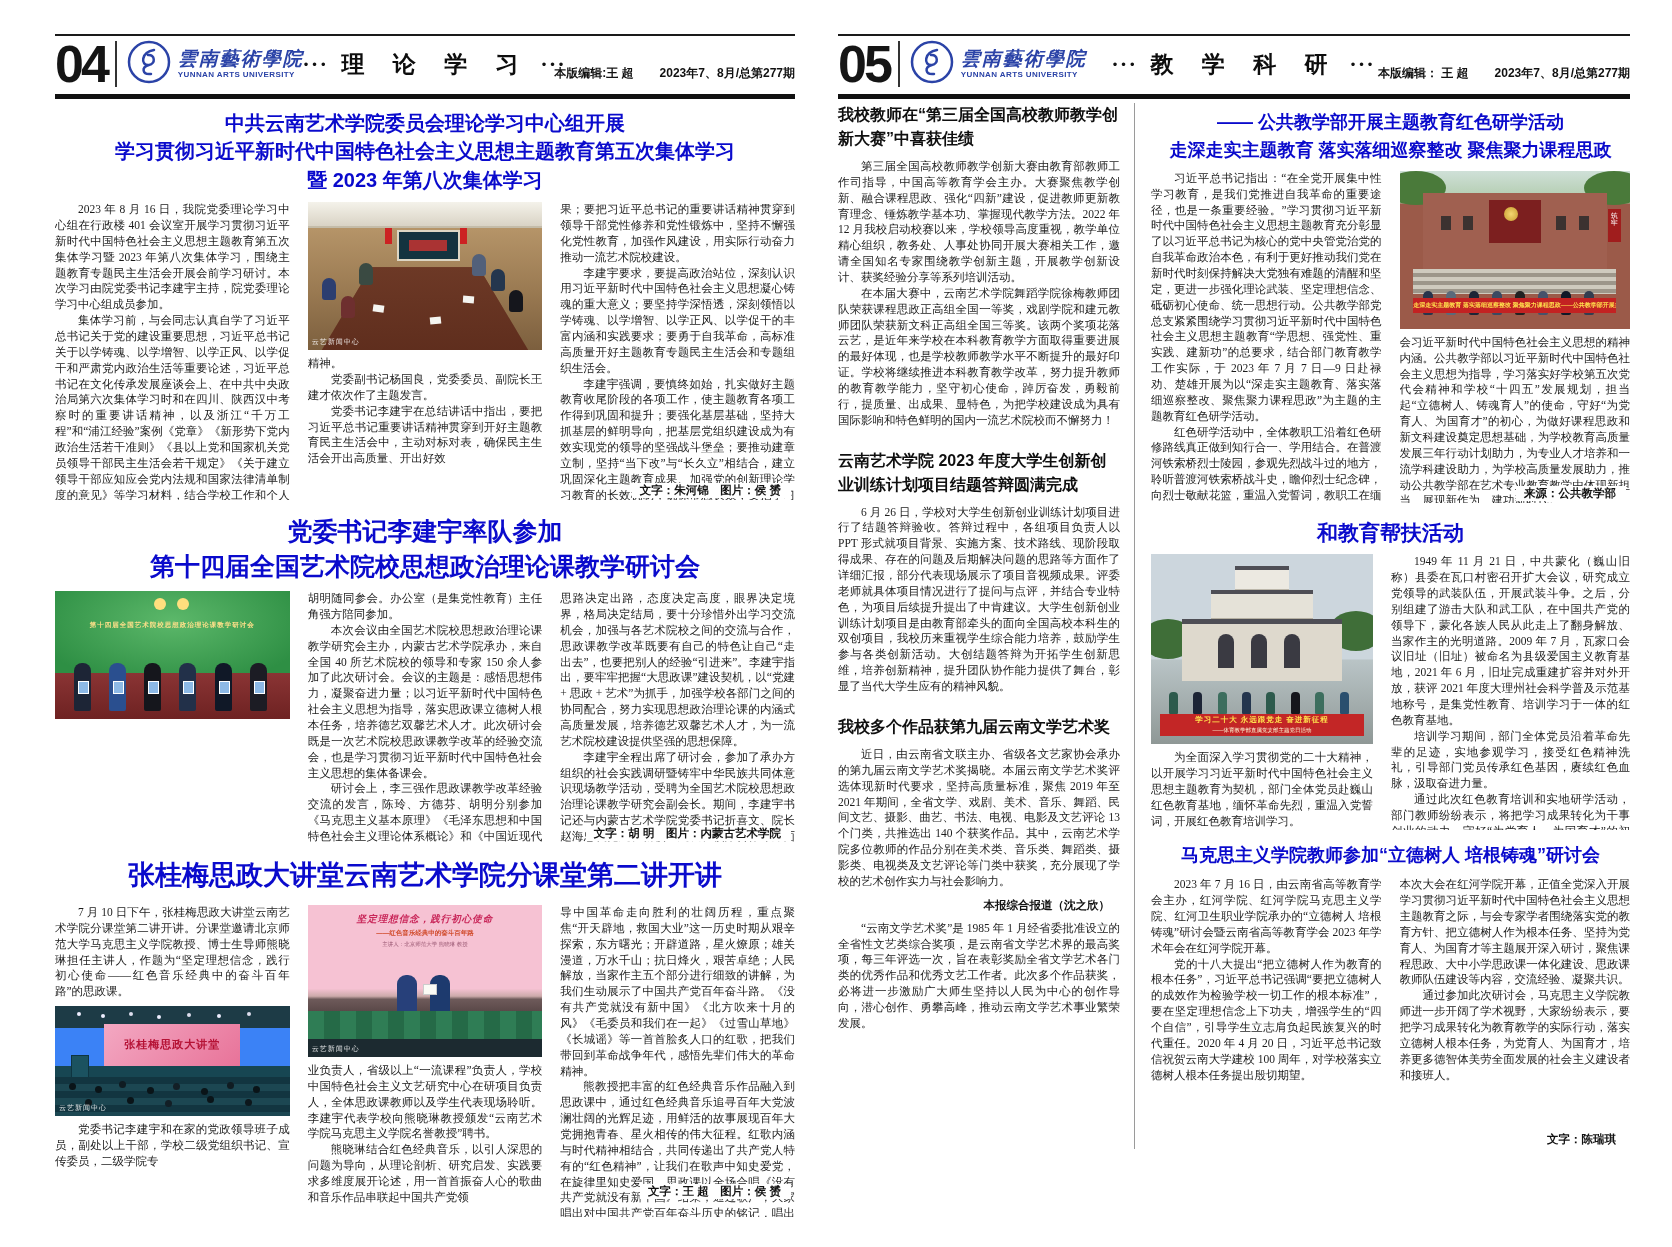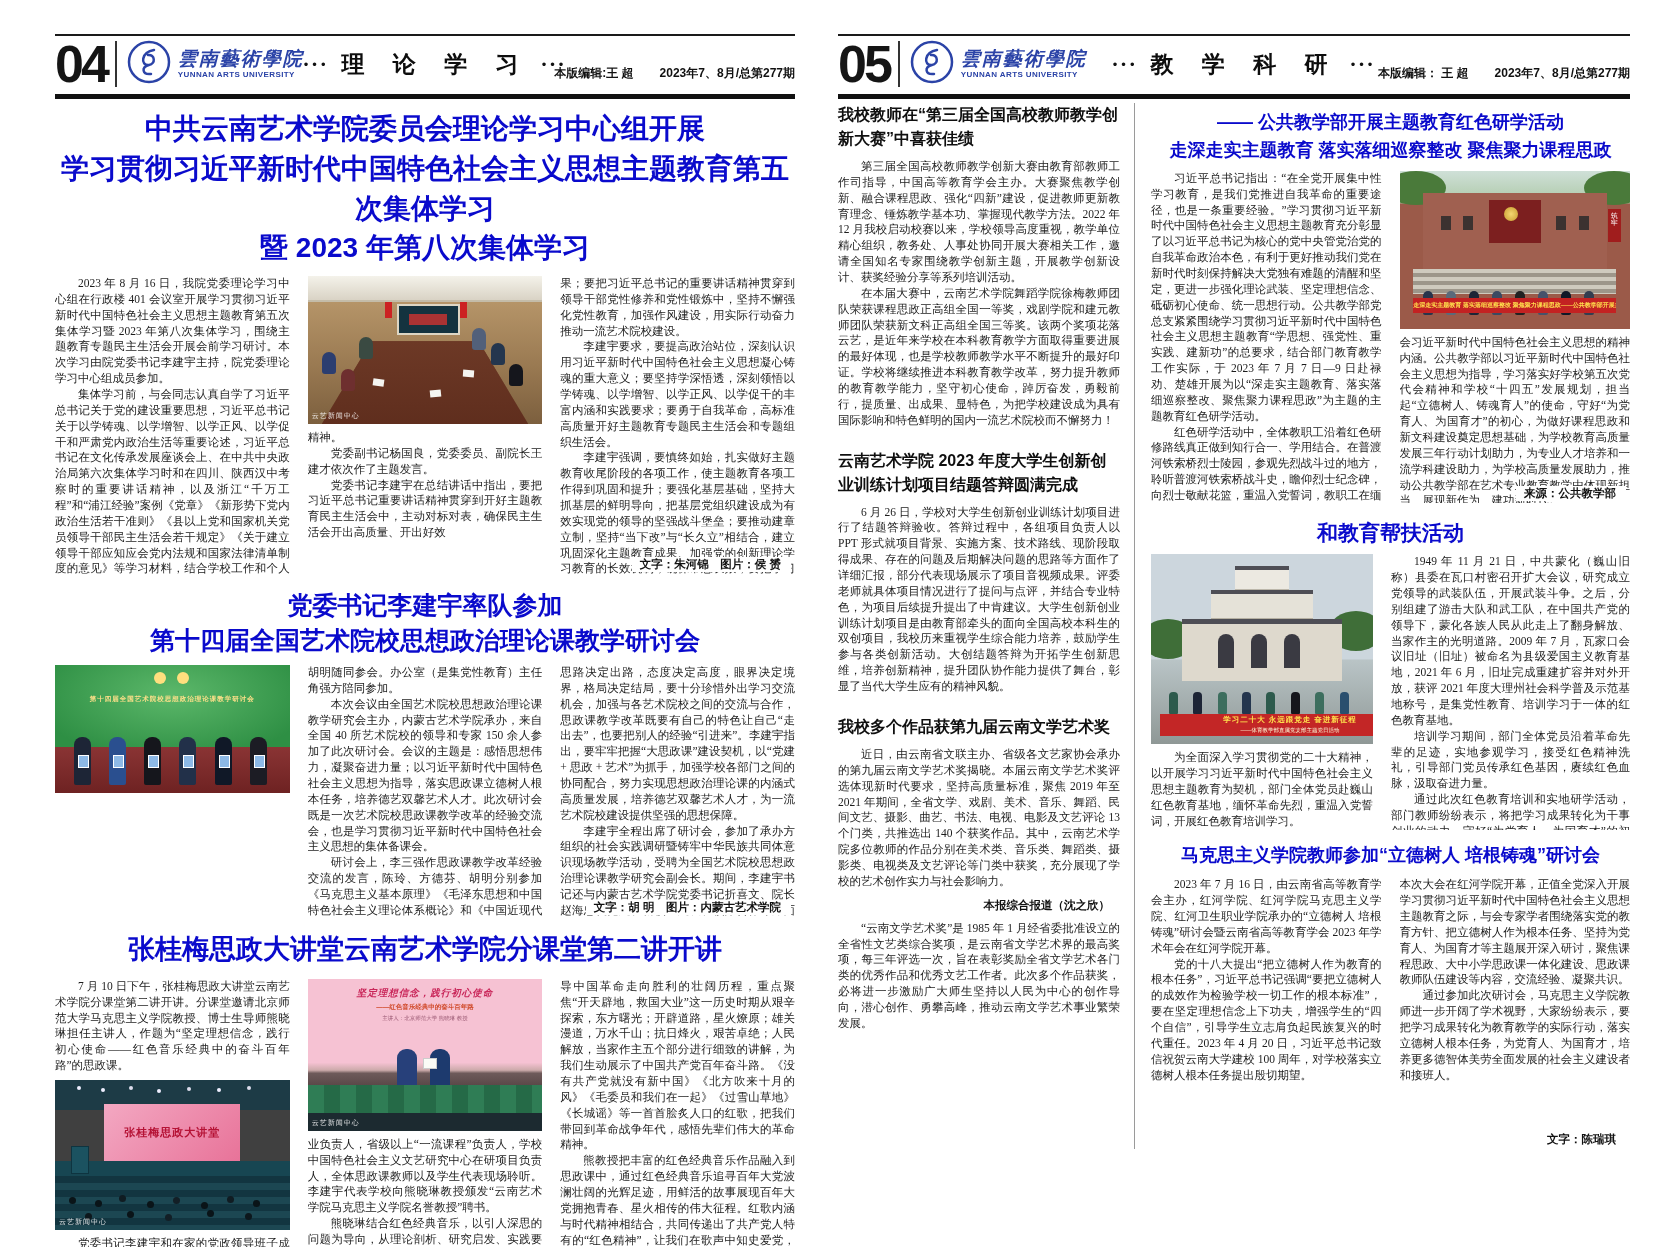--- a/index.html
+++ b/index.html
@@ -21,21 +21,21 @@
   .mast-center{position:absolute;left:50%;top:50%;transform:translate(-46%,-50%);display:flex;align-items:center;white-space:nowrap;}
   .dots{font-size:13px;letter-spacing:4px;color:#111;}
   .sec-title{font-size:23px;font-weight:700;letter-spacing:11px;margin:0 12px;color:#0d0d0d;}
   .mast-right{position:absolute;right:0;bottom:10px;font-size:12px;font-weight:700;white-space:nowrap;color:#111;}
   .mast-right .gap{display:inline-block;width:26px;}
 
   
   .pbody{position:relative;margin-top:4px;}
   .hl{color:#0a0acc;font-weight:700;text-align:center;margin:0;}
   .hl span{display:block;}
-  .hl-a1{font-size:28px;line-height:1.42;margin:10px 0 8px;}
+  .hl-a1{font-size:20px;line-height:1.42;margin:10px 0 8px;}
   .hl-a2{font-size:25px;line-height:1.38;margin:14px 0 8px;}
   .hl-a3{font-size:27px;line-height:1.4;margin:14px 0 10px;}
   .hl-A{font-size:18px;line-height:1.55;margin:6px 0 6px;}
   .hl-B{font-size:21px;line-height:1.5;margin:14px 0 6px;}
   .hl-C{font-size:18px;line-height:1.5;margin:12px 0 8px;}
   .cols{position:relative;display:flex;gap:18px;overflow:hidden;}
   .col{flex:1;overflow:hidden;}
   .para{margin:0;text-indent:2em;font-family:"Liberation Serif","DejaVu Serif",serif;
         font-size:11.5px;line-height:1.38;text-align:justify;color:#1c1c1c;}
   .para.cont{text-indent:0;font-family:Liberation Serif, serif;}
@@ -58,21 +58,21 @@
   .pm-p{width:14px;height:22px;border-radius:7px 7px 3px 3px;}
 
   .ph-award{height:128px;background:#7c2d2d;}
   .pa-screen{left:0;top:0;right:0;height:66%;background:radial-gradient(ellipse at 50% 35%,#5cb86a,#2e8f44 85%);}
   .pa-em{top:7px;width:12px;height:12px;border-radius:50%;background:#ffdf7e;}
   .pa-txt{left:0;right:0;top:30px;text-align:center;font-size:6.5px;color:#ffe08a;font-weight:700;letter-spacing:1px;}
   .pa-floor{left:0;bottom:0;right:0;height:36%;background:linear-gradient(#8a3434,#6e2222);}
   .pa-p{bottom:8px;width:17px;height:48px;border-radius:8px 8px 2px 2px;}
   .pa-cert{width:9px;height:11px;background:#8db9e6;border:1px solid #fff;}
 
-  .ph-aud{height:150px;background:#404040;}
+  .ph-aud{height:110px;background:#3b82f6;}
   .au-ceil{left:0;top:0;right:0;height:20%;background:#1d3b46;}
   .au-light{top:6px;width:4px;height:4px;border-radius:50%;background:#eef;box-shadow:24px 2px #eef,52px 0 #dde,80px 3px #eef,110px 1px #dde,140px 2px #eef,170px 0 #dde;}
   .au-screen{left:21%;top:16%;width:58%;height:38%;background:linear-gradient(135deg,#f3a8c2,#e87399);display:flex;align-items:center;justify-content:center;}
   .au-screen b{position:static;font-size:11px;color:#b51235;letter-spacing:1px;font-family:"Liberation Serif",serif;}
   .au-stage{left:0;top:54%;right:0;height:12%;background:#174652;}
   .au-podium{left:7%;top:44%;width:16px;height:26px;background:#1b5260;border:1px solid #0e3440;}
   .au-seats{left:0;bottom:0;right:0;height:36%;background:repeating-linear-gradient(#123540 0 7px,#1c4752 7px 14px);}
   .au-heads{left:14px;bottom:26px;width:7px;height:7px;border-radius:50%;background:#0a1418;
      box-shadow:26px 3px #0a1418,50px -2px #101c22,78px 4px #0a1418,104px 0 #131f26,132px 5px #0a1418,158px -1px #101c22,184px 3px #0a1418,16px 16px #0d171c,58px 14px #0a1418,96px 17px #131f26,138px 13px #0a1418,176px 16px #0d171c;}
 
@@ -97,21 +97,21 @@
   .pr-banner{left:6%;bottom:16px;width:88%;height:15px;background:#c32222;color:#ffe14d;font-size:6px;font-weight:700;
              text-align:center;line-height:15px;white-space:nowrap;overflow:hidden;}
 
   .ph-wei{height:190px;background:linear-gradient(#ccd6dd 55%,#b9c4c6 56%,#8f9896);}
   .pw-tree{width:54px;height:40px;border-radius:50%;background:#3f6e38;}
   .pw-t1{left:38%;top:6%;width:24%;height:12%;background:#ece9e1;border-top:4px solid #4e4e55;box-shadow:inset 0 -3px #bcb7aa;}
   .pw-t2{left:27%;top:19%;width:46%;height:14%;background:#e5e2d8;border-top:4px solid #4e4e55;box-shadow:inset 0 -3px #b5b0a2;}
   .pw-t3{left:14%;top:34%;width:72%;height:30%;background:#ded9cd;border-top:5px solid #4e4e55;}
   .pw-door{top:42%;width:16px;height:34px;background:#3a3a42;border-radius:8px 8px 0 0;}
   .pw-p{bottom:30px;width:9px;height:22px;border-radius:4px 4px 1px 1px;}
-  .pw-banner{left:4%;bottom:8px;width:92%;height:22px;background:#c32626;text-align:center;overflow:hidden;padding-left:28px;}
+  .pw-banner{left:4%;bottom:8px;width:92%;height:22px;background:#c32626;text-align:center;overflow:hidden;}
   .pw-banner b{position:static;display:block;font-size:7.5px;line-height:12px;color:#ffe14d;font-weight:700;letter-spacing:1px;white-space:nowrap;}
   .pw-banner i{position:static;display:block;font-size:5.5px;line-height:8px;color:#ffd;font-style:normal;white-space:nowrap;}
 
   
   .p5-flex{display:flex;}
   .briefs{width:282px;flex:none;padding-right:14px;}
   .p5-right{flex:1;border-left:1px solid #9a9a9a;padding-left:16px;}
   .briefs-header{text-align:center;font-size:23px;font-weight:700;letter-spacing:9px;margin:16px 0 18px;color:#0d0d0d;}
   .briefs-header .sq{font-size:13px;vertical-align:3px;letter-spacing:2px;}
   .brief{margin-bottom:20px;}
@@ -443,21 +443,21 @@
           </div>
         </article>
 
         <article>
           <h2 class="hl hl-C">
             <span>马克思主义学院教师参加“立德树人 培根铸魂”研讨会</span>
           </h2>
           <div class="cols cols-C">
             <div class="col">
                 <p class="para">2023 年 7 月 16 日，由云南省高等教育学会主办，红河学院、红河学院马克思主义学院、红河卫生职业学院承办的“立德树人 培根铸魂”研讨会暨云南省高等教育学会 2023 年学术年会在红河学院开幕。</p>
-                <p class="para">党的十八大提出“把立德树人作为教育的根本任务”，习近平总书记强调“要把立德树人的成效作为检验学校一切工作的根本标准”，要在坚定理想信念上下功夫，增强学生的“四个自信”，引导学生立志肩负起民族复兴的时代重任。2023 年 4 月 20 日，习近平总书记致信祝贺云南大学建校 100 周年，对学校落实立德树人根本任务提出殷切期望。</p>
+                <p class="para">党的十八大提出“把立德树人作为教育的根本任务”，习近平总书记强调“要把立德树人的成效作为检验学校一切工作的根本标准”，要在坚定理想信念上下功夫，增强学生的“四个自信”，引导学生立志肩负起民族复兴的时代重任。2020 年 4 月 20 日，习近平总书记致信祝贺云南大学建校 100 周年，对学校落实立德树人根本任务提出殷切期望。</p>
               </div>
             <div class="col">
                 <p class="para cont">本次大会在红河学院开幕，正值全党深入开展学习贯彻习近平新时代中国特色社会主义思想主题教育之际，与会专家学者围绕落实党的教育方针、把立德树人作为根本任务、坚持为党育人、为国育才等主题展开深入研讨，聚焦课程思政、大中小学思政课一体化建设、思政课教师队伍建设等内容，交流经验、凝聚共识。</p>
                 <p class="para">通过参加此次研讨会，马克思主义学院教师进一步开阔了学术视野，大家纷纷表示，要把学习成果转化为教育教学的实际行动，落实立德树人根本任务，为党育人、为国育才，培养更多德智体美劳全面发展的社会主义建设者和接班人。</p>
               </div>
             <div class="byline abs">文字：陈瑞琪</div>
           </div>
         </article>
 
       </div>

